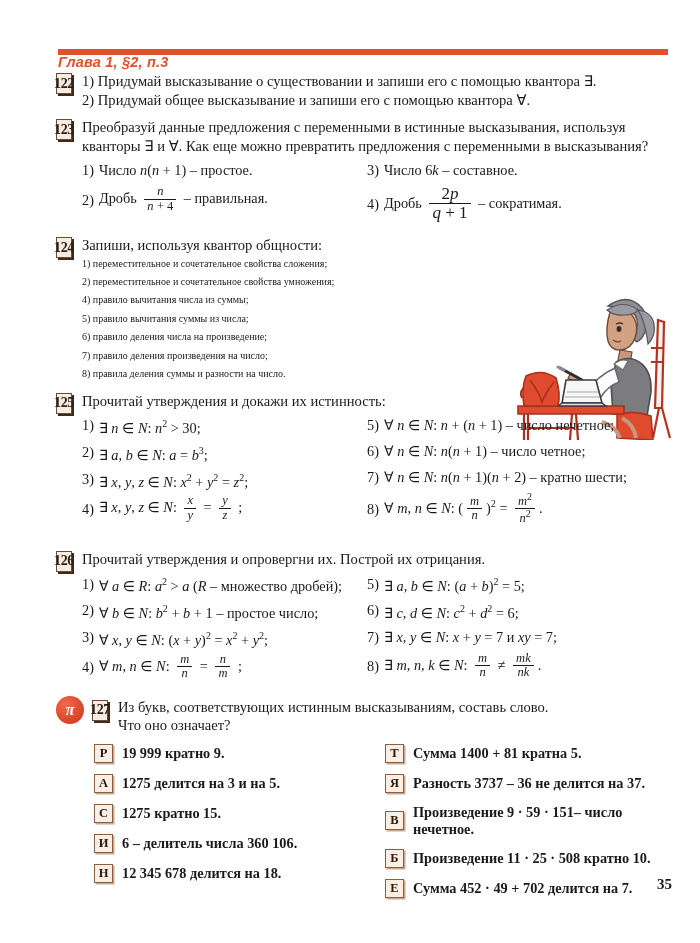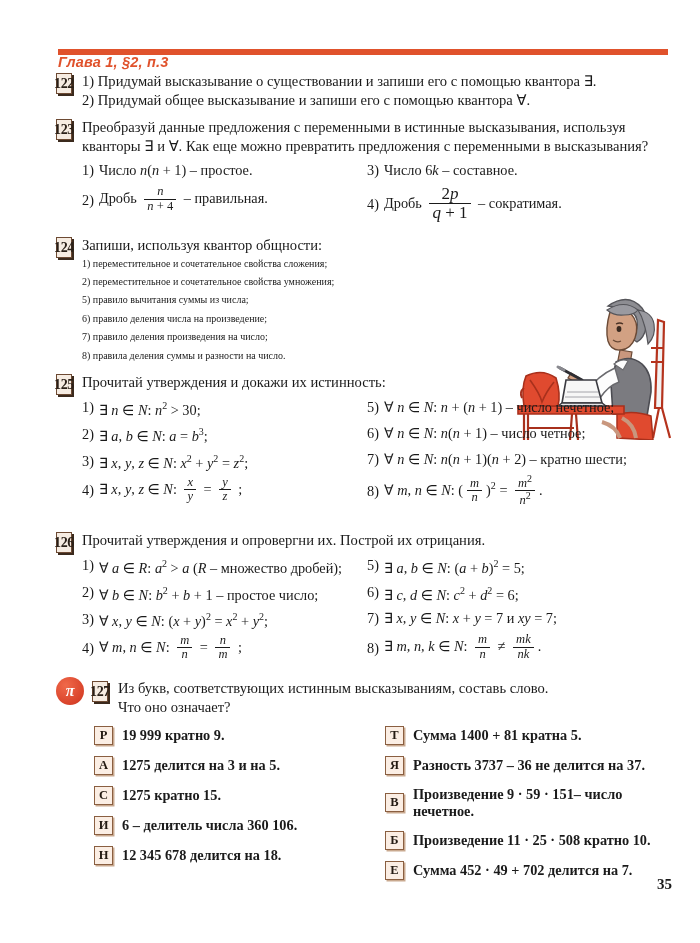--- a/index.html
+++ b/index.html
@@ -263,20 +263,21 @@
   </div>
 
   <div class="task t124">
     <div class="task-head">
       <div class="num-badge">124</div>
       <div class="task-body">
         <div class="lead">Запиши, используя квантор общности:</div>
         <ul class="sub-list">
           <li>1) переместительное и сочетательное свойства сложения;</li>
           <li>2) переместительное и сочетательное свойства умножения;</li>
+          <li>4) правило вычитания числа из суммы;</li>
           <li>5) правило вычитания суммы из числа;</li>
           <li>6) правило деления числа на произведение;</li>
           <li>7) правило деления произведения на число;</li>
           <li>8) правила деления суммы и разности на число.</li>
         </ul>
       </div>
     </div>
   </div>
 
   <div class="task t125">

